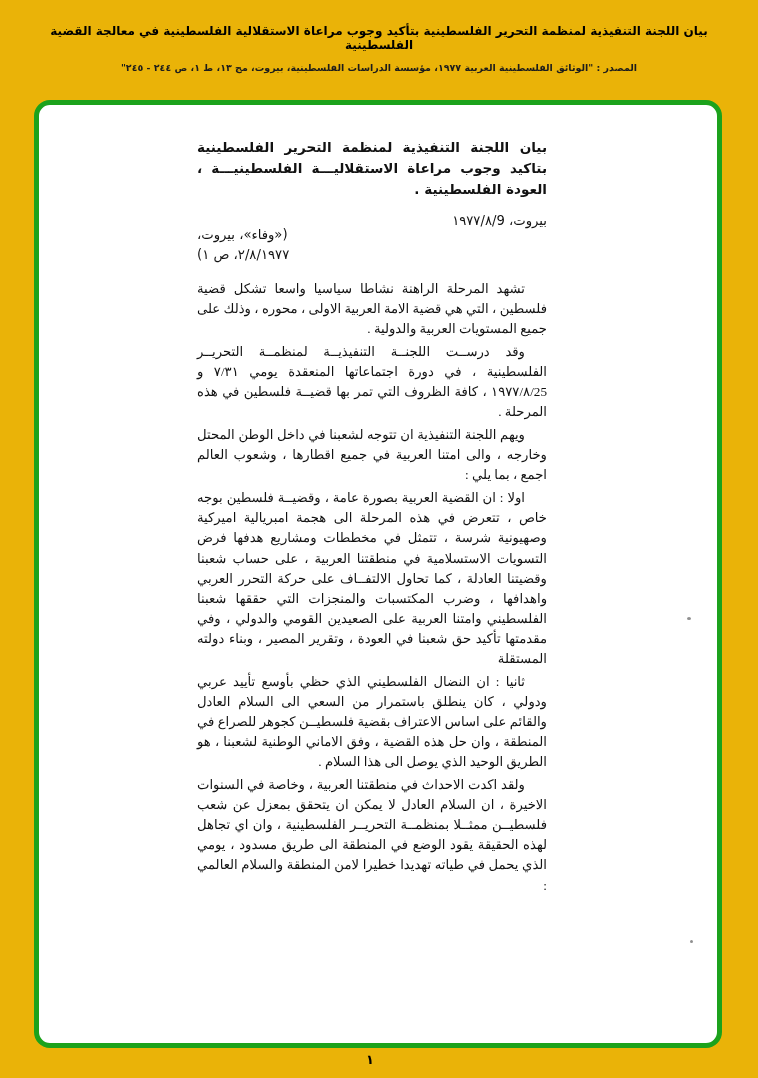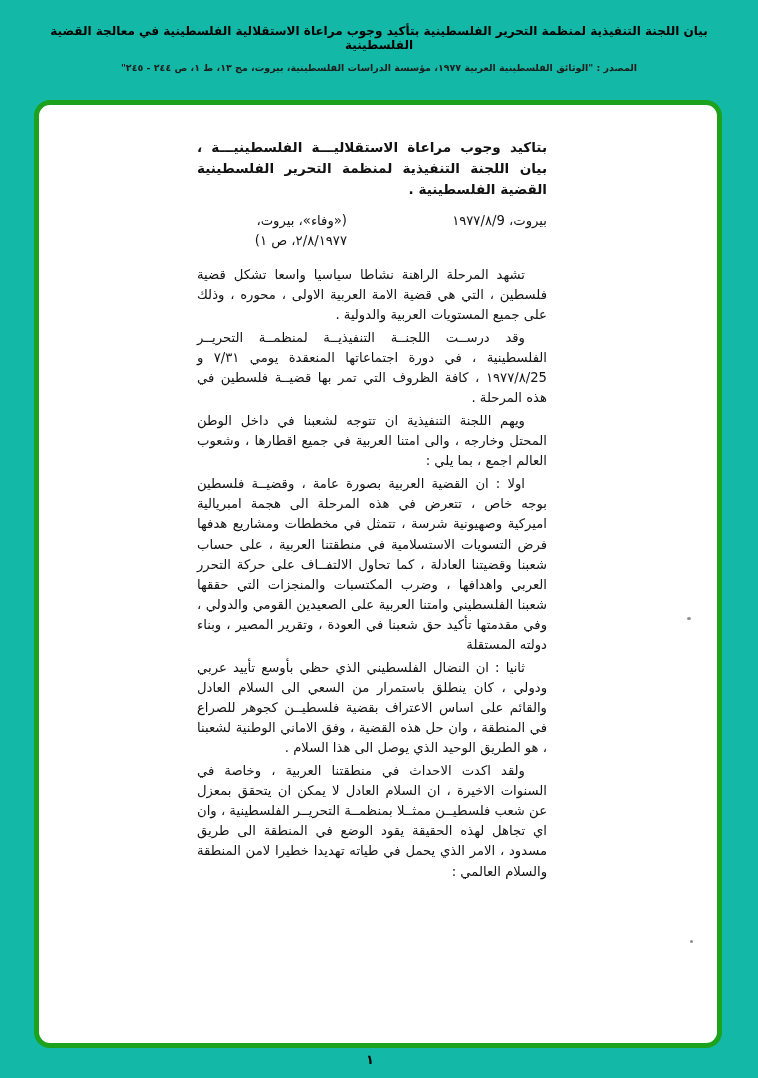--- a/index.html
+++ b/index.html
@@ -4,21 +4,21 @@
 <style>
   * { box-sizing: border-box; margin: 0; padding: 0; }
   html, body { background: #ffffff; }
   body {
     width: 758px; height: 1078px;
     font-family: "DejaVu Sans", sans-serif;
     color: #151515;
     position: relative;
     overflow: hidden;
   }
-  .page { position: relative; width: 758px; height: 1078px; background: #14b8a6; }
+  .page { position: relative; width: 758px; height: 1078px; background: #eab308; }
 
   
   .page-header {
     position: absolute; top: 24px; left: 28px; right: 28px;
     text-align: center; direction: rtl;
   }
   .header-line1 { font-size: 12px; font-weight: bold; color: #000; }
   .header-line2 { font-size: 9.5px; font-weight: bold; margin-top: 10px; color: #1c1c1c; }
 
   
@@ -43,23 +43,23 @@
 
   .title-block { font-weight: bold; font-size: 13.6px; line-height: 1.56; margin-bottom: 6px; }
   .t-line { text-align: right; }
   .t-just { text-align-last: justify; }
 
   .dateline {
     display: flex; justify-content: space-between; align-items: flex-start;
     margin: 10px 0 14px 0;
   }
   .place-date { white-space: nowrap; }
-  .source-ref { width: 150px; text-align: right; }
+  .source-ref { width: 150px; text-align: left; margin-top: 14px; }
 
-  .body-par { margin: 0 0 3px 0; text-indent: 22px; }
+  .body-par { margin: 0 0 3px 0; text-indent: 22px; font-family: Liberation Serif, serif; }
   .body-par.no-indent { text-indent: 0; }
   .body-par.bold { font-weight: bold; }
 
   .speck { position: absolute; background: #8f8f8f; border-radius: 50%; }
   .speck1 { width: 4px; height: 3px; right: 26px; top: 512px; }
   .speck2 { width: 3px; height: 3px; right: 24px; top: 835px; }
 
   .page-number {
     position: absolute; top: 1052px; left: 0; width: 740px;
     text-align: center; font-size: 13px; font-weight: bold; color: #000;
@@ -72,36 +72,36 @@
 
   <header class="page-header">
     <div class="header-line1">بيان اللجنة التنفيذية لمنظمة التحرير الفلسطينية بتأكيد وجوب مراعاة الاستقلالية الفلسطينية في معالجة القضية الفلسطينية</div>
     <div class="header-line2">المصدر :  "الوثائق الفلسطينية العربية ١٩٧٧، مؤسسة الدراسات الفلسطينية، بيروت، مج ١٣، ط ١، ص ٢٤٤ - ٢٤٥"</div>
   </header>
 
   <div class="frame" style="border-color: rgb(28, 162, 28);">
     <div class="content">
 
       <div class="title-block">
+        <div class="t-line t-just">بيان اللجنة التنفيذية لمنظمة التحرير الفلسطينية</div>
         <div class="t-line t-just">بتاكيد وجوب مراعاة الاستقلاليـــة الفلسطينيـــة ،</div>
-        <div class="t-line t-just">بيان اللجنة التنفيذية لمنظمة التحرير الفلسطينية</div>
-        <div class="t-line">القضية الفلسطينية .</div>
+        <div class="t-line">العودة الفلسطينية .</div>
       </div>
 
       <div class="dateline">
         <span class="place-date">بيروت، ١٩٧٧/٨/9</span>
         <span class="source-ref">(«وفاء»، بيروت، ٢/٨/١٩٧٧، ص ١)</span>
       </div>
 
       <p class="body-par">تشهد المرحلة الراهنة نشاطا سياسيا واسعا تشكل قضية فلسطين ، التي هي قضية الامة العربية الاولى ، محوره ، وذلك على جميع المستويات العربية والدولية .</p>
       <p class="body-par">وقد درســت اللجنــة التنفيذيــة لمنظمــة التحريــر الفلسطينية ، في دورة اجتماعاتها المنعقدة يومي ٧/٣١ و ١٩٧٧/٨/25 ، كافة الظروف التي تمر بها قضيــة فلسطين في هذه المرحلة .</p>
       <p class="body-par">ويهم اللجنة التنفيذية ان تتوجه لشعبنا في داخل الوطن المحتل وخارجه ، والى امتنا العربية في جميع اقطارها ، وشعوب العالم اجمع ، بما يلي :</p>
       <p class="body-par">اولا : ان القضية العربية بصورة عامة ، وقضيــة فلسطين بوجه خاص ، تتعرض في هذه المرحلة الى هجمة امبريالية اميركية وصهيونية شرسة ، تتمثل في مخططات ومشاريع هدفها فرض التسويات الاستسلامية في منطقتنا العربية ، على حساب شعبنا وقضيتنا العادلة ، كما تحاول الالتفــاف على حركة التحرر العربي واهدافها ، وضرب المكتسبات والمنجزات التي حققها شعبنا الفلسطيني وامتنا العربية على الصعيدين القومي والدولي ، وفي مقدمتها تأكيد حق شعبنا في العودة ، وتقرير المصير ، وبناء دولته المستقلة</p>
       <p class="body-par">ثانيا : ان النضال الفلسطيني الذي حظي بأوسع تأييد عربي ودولي ، كان ينطلق باستمرار من السعي الى السلام العادل والقائم على اساس الاعتراف بقضية فلسطيــن كجوهر للصراع في المنطقة ، وان حل هذه القضية ، وفق الاماني الوطنية لشعبنا ، هو الطريق الوحيد الذي يوصل الى هذا السلام .</p>
-      <p class="body-par">ولقد اكدت الاحداث في منطقتنا العربية ، وخاصة في السنوات الاخيرة ، ان السلام العادل لا يمكن ان يتحقق بمعزل عن شعب فلسطيــن ممثــلا بمنظمــة التحريــر الفلسطينية ، وان اي تجاهل لهذه الحقيقة يقود الوضع في المنطقة الى طريق مسدود ، الامر الذي يحمل في طياته تهديدا خطيرا لامن المنطقة والسلام العالمي :</p>
+      <p class="body-par">ولقد اكدت الاحداث في منطقتنا العربية ، وخاصة في السنوات الاخيرة ، ان السلام العادل لا يمكن ان يتحقق بمعزل عن شعب فلسطيــن ممثــلا بمنظمــة التحريــر الفلسطينية ، وان اي تجاهل لهذه الحقيقة يقود الوضع في المنطقة الى طريق مسدود ، يومي الذي يحمل في طياته تهديدا خطيرا لامن المنطقة والسلام العالمي :</p>
 
     </div>
 
     <span class="speck speck1"></span>
     <span class="speck speck2"></span>
   </div>
 
   <div class="page-number">١</div>
 
 </div>

